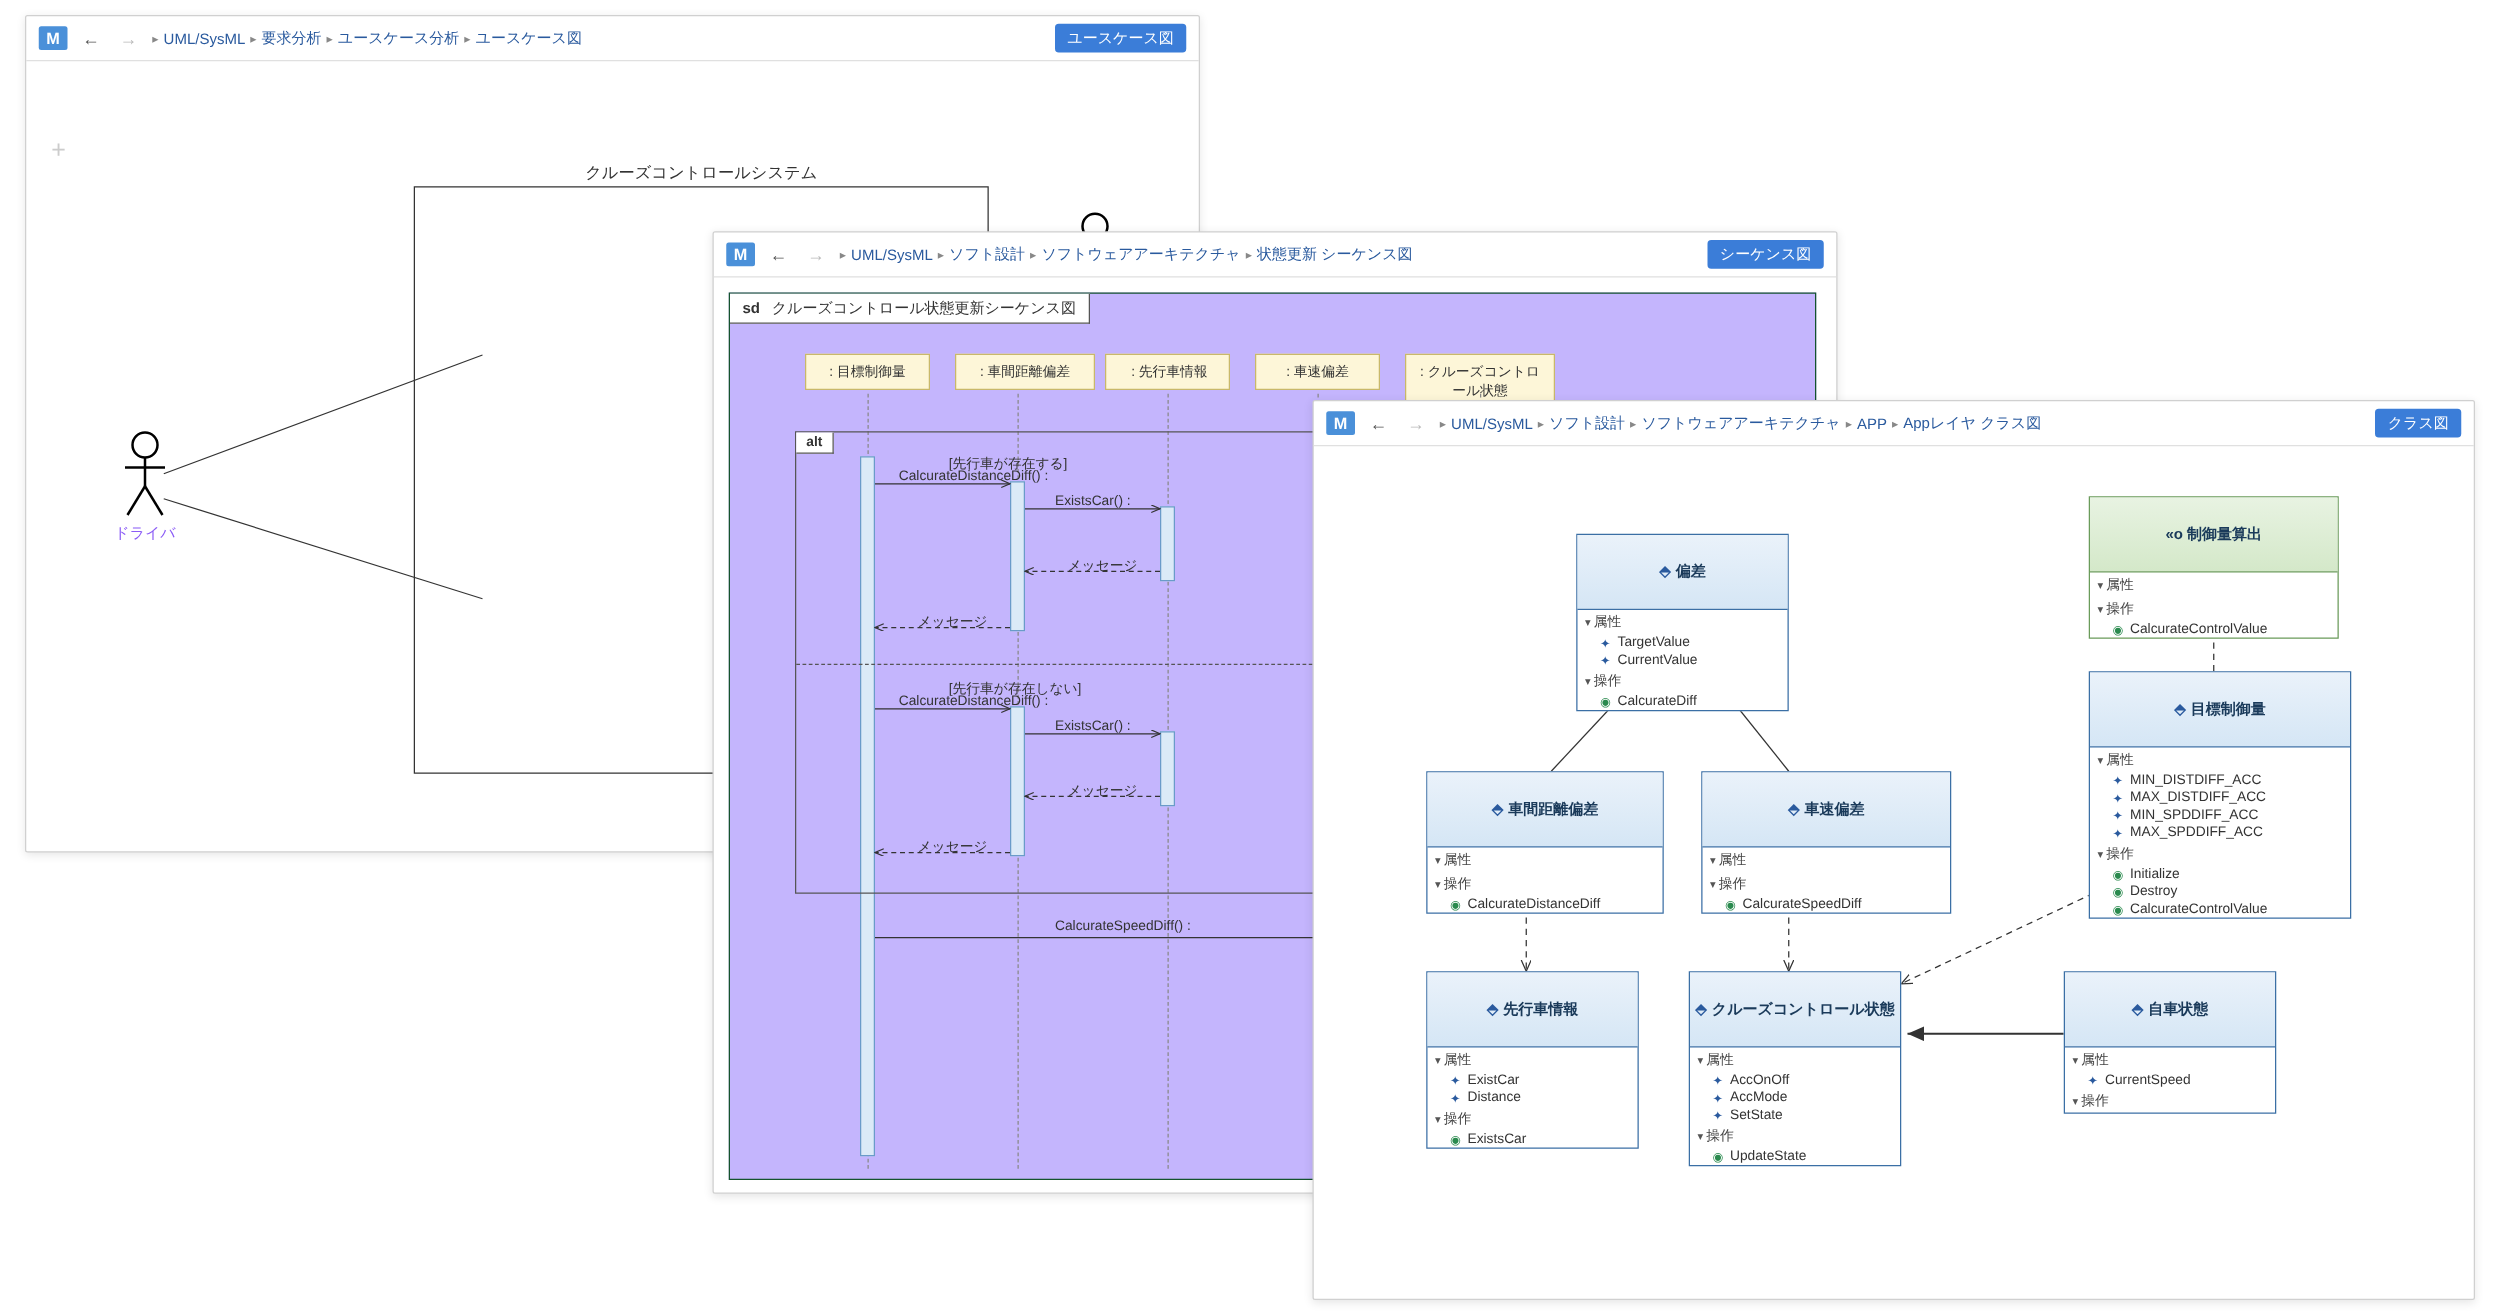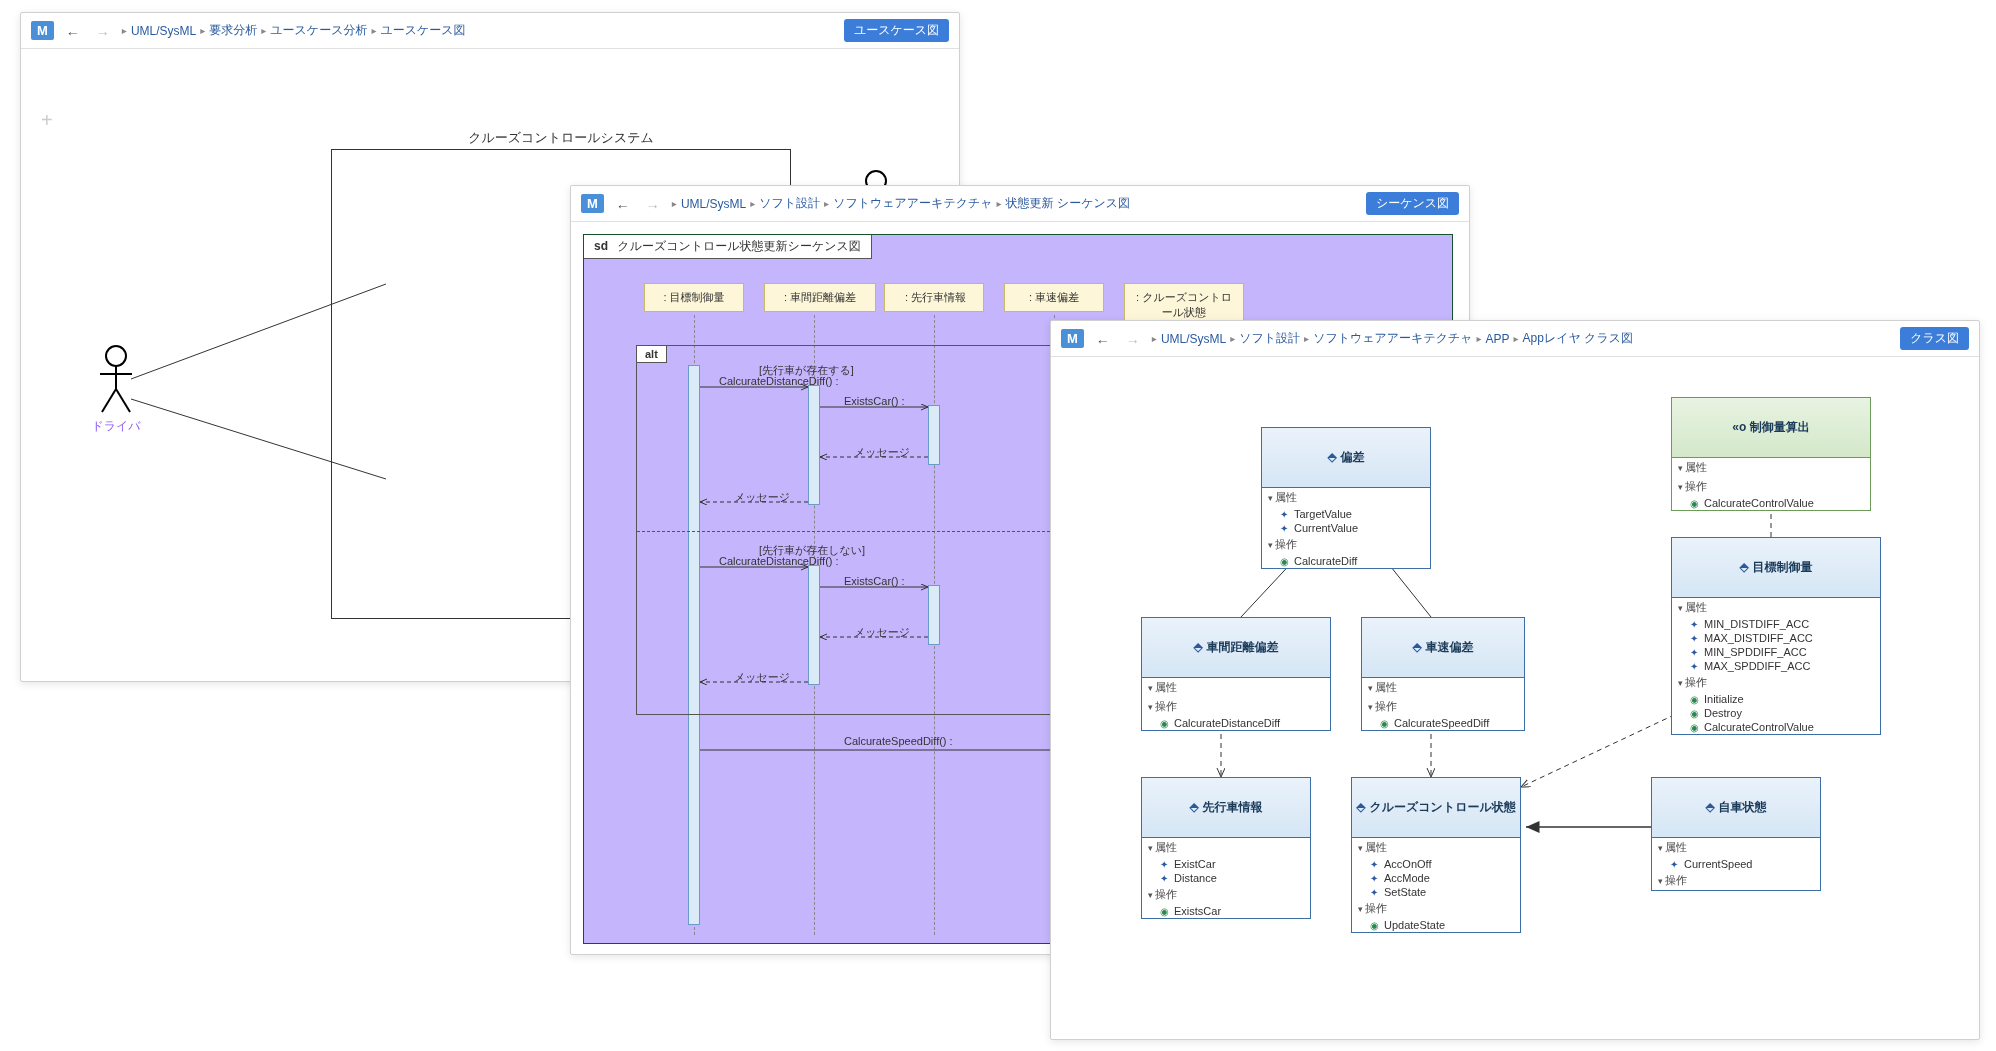--- a/index.html
+++ b/index.html
@@ -488,21 +488,21 @@
     <div class="class-box" style="left:90px; top:260px; width:190px;">
       <div class="class-head"><span class="class-icon">⬘</span><span>車間距離偏差</span></div>
       <div class="section-label">属性</div>
       <div class="section-label">操作</div>
       <div class="member">
           <span class="op-icon">◉</span>
           <span>CalcurateDistanceDiff</span>
         </div>
     </div>
 
-    <div class="class-box" style="left:310px; top:260px; width:164px;">
+    <div class="class-box" style="left:310px; top:260px; width:200px;">
       <div class="class-head"><span class="class-icon">⬘</span><span>車速偏差</span></div>
       <div class="section-label">属性</div>
       <div class="section-label">操作</div>
       <div class="member">
           <span class="op-icon">◉</span>
           <span>CalcurateSpeedDiff</span>
         </div>
     </div>
 
     <div class="class-box" style="left:90px; top:420px; width:170px;">

